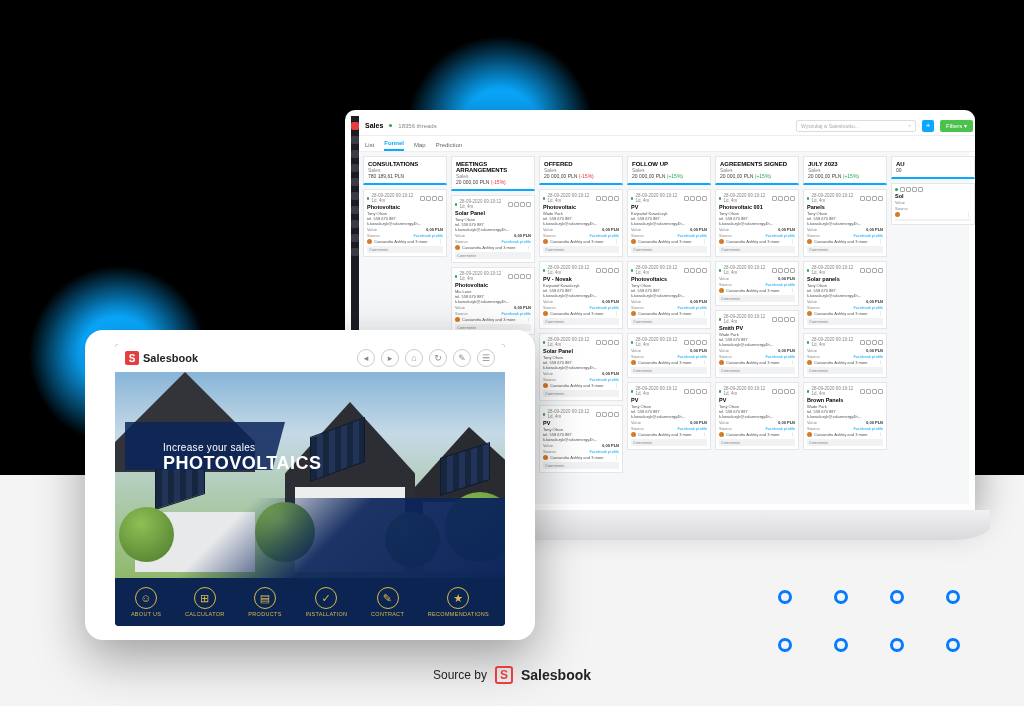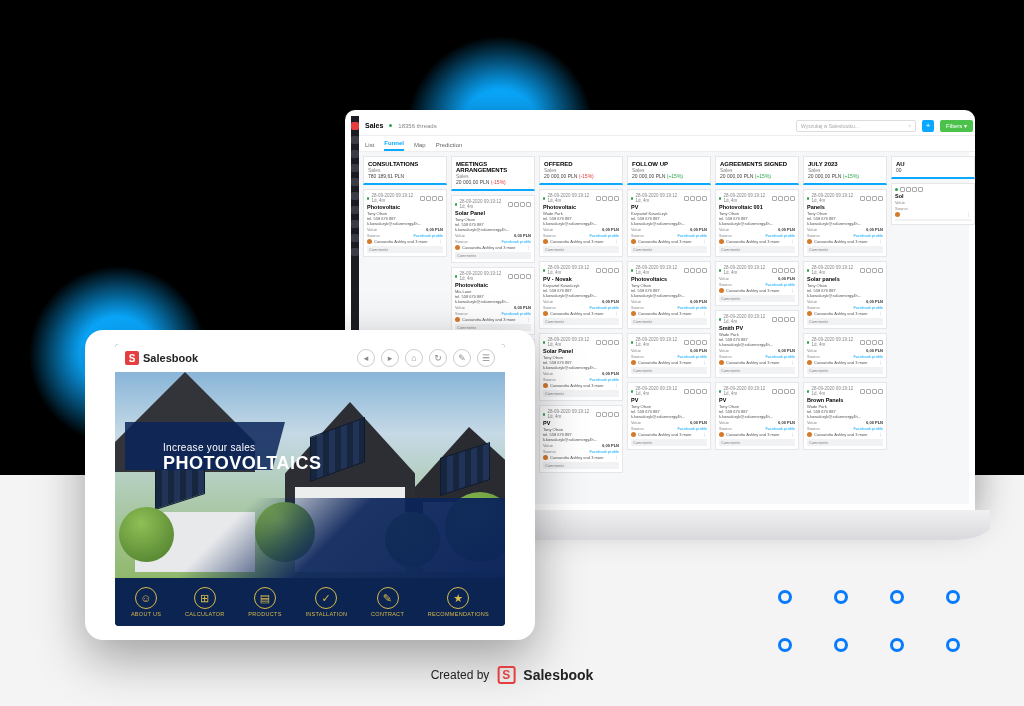--- a/index.html
+++ b/index.html
@@ -866,17 +866,17 @@
       <div class="d"></div>
       <div class="d"></div>
       <div class="d"></div>
     <div class="d"></div>
       <div class="d"></div>
       <div class="d"></div>
       <div class="d"></div>
   </div>
 
   <div class="created">
-    <span>Created by</span>
+    <span>Source by</span>
     <span class="box">S</span>
     <span class="nm">Salesbook</span>
   </div>
 </div>
 
 </body></html>

